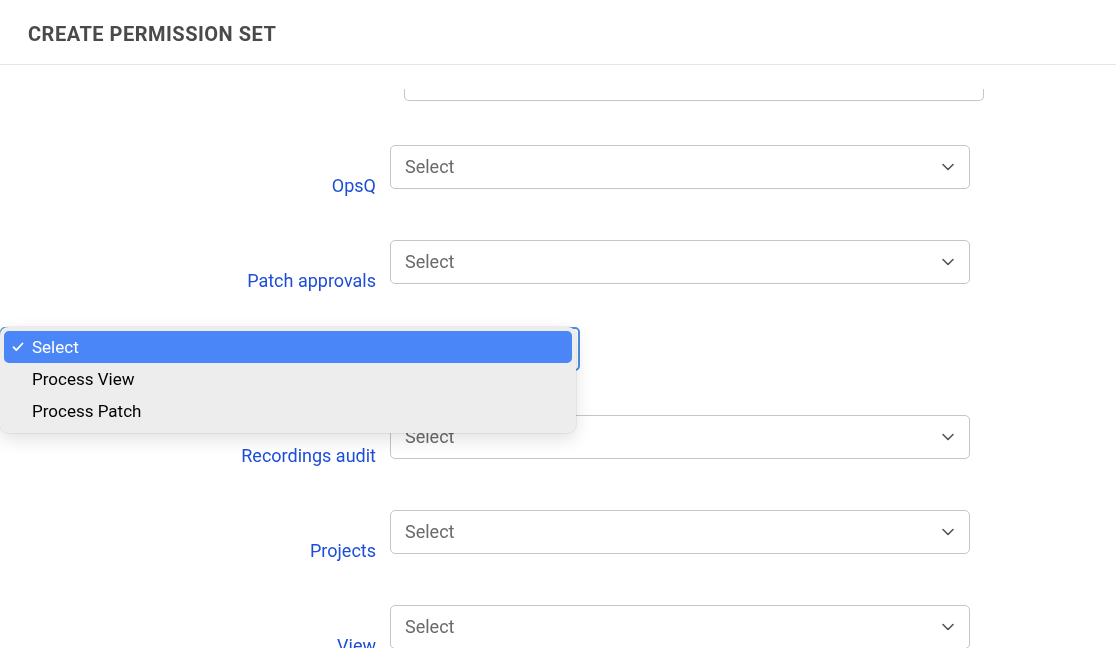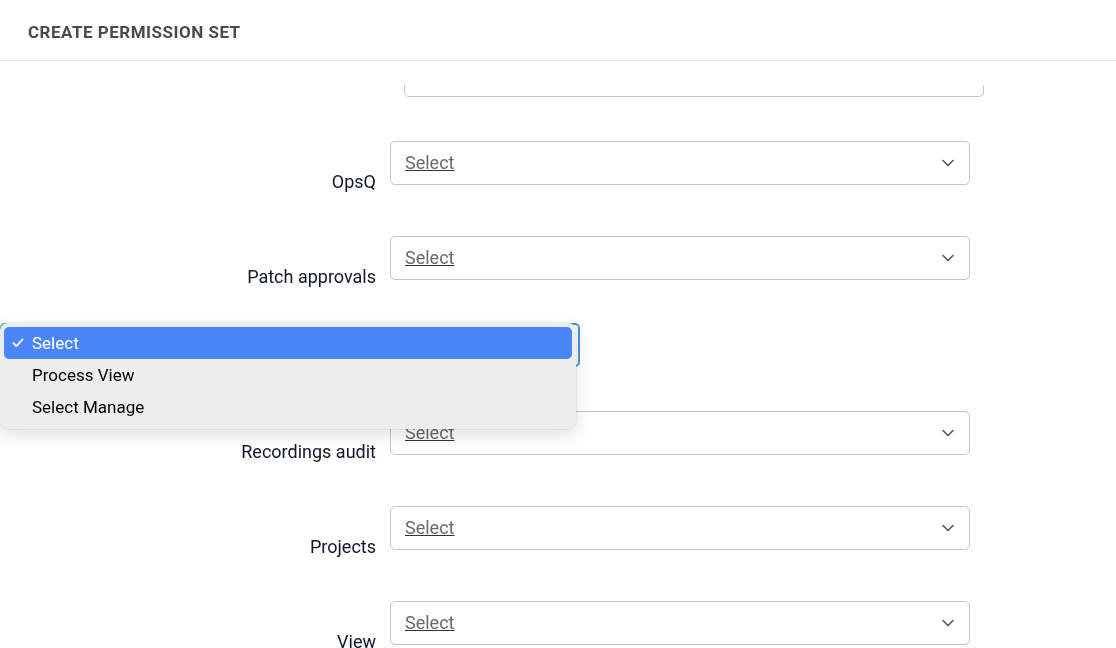--- a/index.html
+++ b/index.html
@@ -10,47 +10,46 @@
     body {
       font-family: -apple-system, BlinkMacSystemFont, "Segoe UI", Roboto, "Helvetica Neue", Arial, sans-serif;
       background: #fff;
       color: #333;
     }
     .header {
       padding: 22px 28px 18px 28px;
       border-bottom: 1px solid #e5e5e5;
     }
     .header-title {
-      font-size: 17px;
+      font-size: 20px;
       font-weight: 700;
       letter-spacing: 0.5px;
       color: #4a4a4a;
     }
     .form-area {
       padding-top: 24px;
       position: relative;
     }
     .form-row {
       display: flex;
       align-items: center;
       margin-bottom: 36px;
     }
     .form-label {
       width: 390px;
       text-align: right;
       padding-right: 14px;
       font-size: 18px;
-      color: #0f172a;
+      color: #1d4ed8;
       flex-shrink: 0;
       margin-top: 38px;
     }
     .select-wrap {
       position: relative;
       width: 580px;
-      text-decoration: underline;
     }
     .select-box {
       width: 100%;
       height: 44px;
       border: 1px solid #c5c5c5;
       border-radius: 5px;
       background: #fff;
       padding: 0 14px;
       display: flex;
       align-items: center;
@@ -180,21 +179,21 @@
               </svg>
           </span>
           <span>Select</span>
         </div>
         <div class="dropdown-item">
           <span class="check-slot"></span>
           <span>Process View</span>
         </div>
         <div class="dropdown-item">
           <span class="check-slot"></span>
-          <span>Select Manage</span>
+          <span>Process Patch</span>
         </div>
       </div>
     </div>
   </div>
 
 
   <div class="form-row">
     <div class="form-label">Recordings audit</div>
     <div class="select-wrap">
       <div class="select-box">

